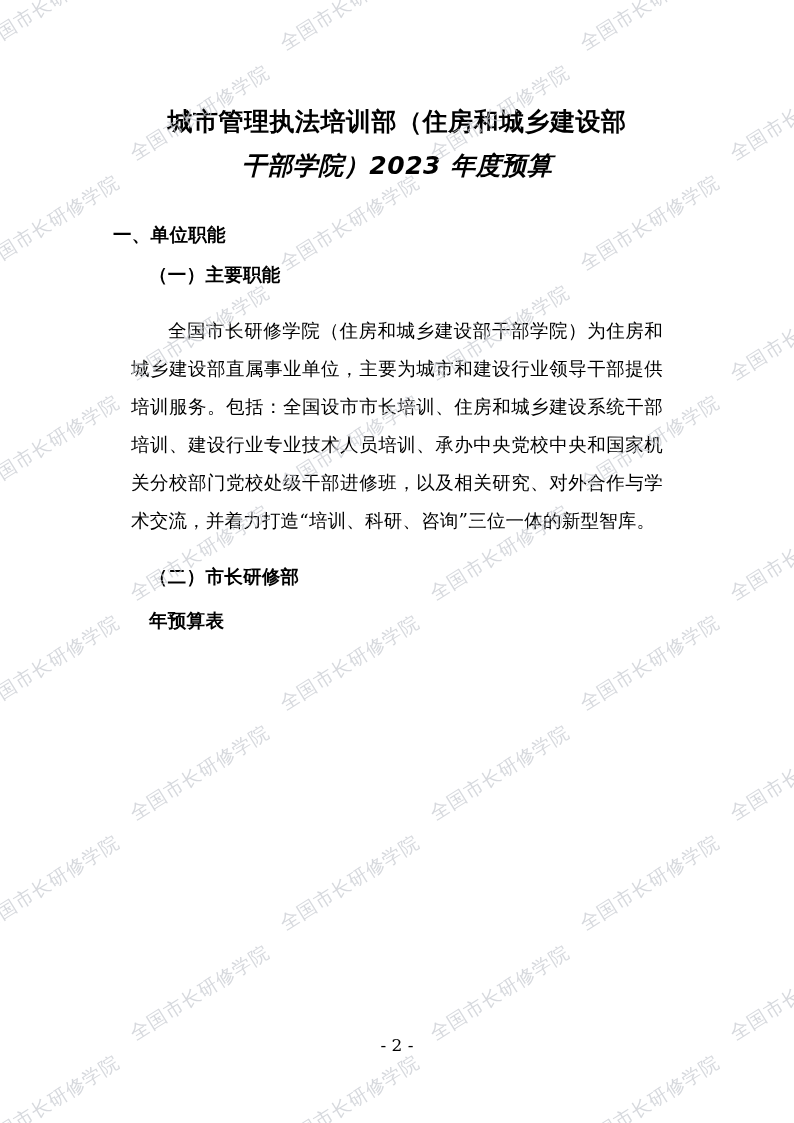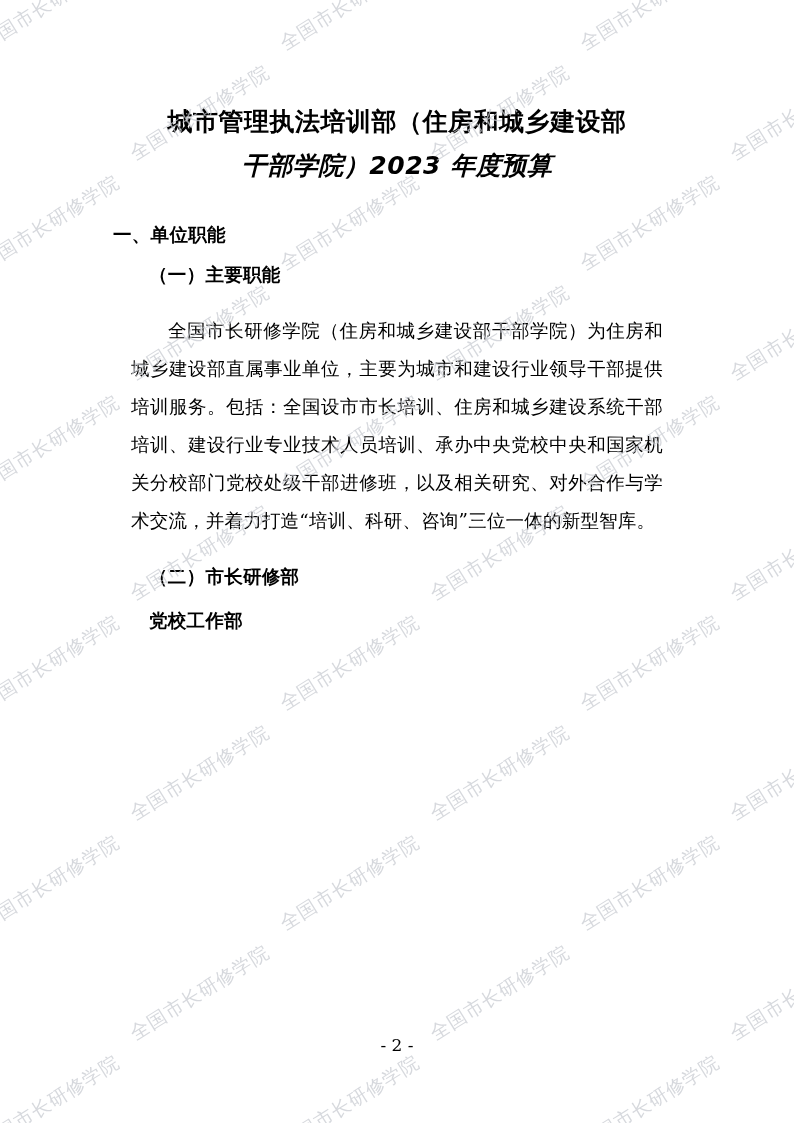--- a/index.html
+++ b/index.html
@@ -126,21 +126,21 @@
     <div class="h-section">一、单位职能</div>
 
     <div class="h-sub">（一）主要职能</div>
 
     <p class="para">全国市长研修学院（住房和城乡建设部干部学院）为住房和城乡建设部直属事业单位，主要为城市和建设行业领导干部提供培训服务。包括：全国设市市长培训、住房和城乡建设系统干部培训、建设行业专业技术人员培训、承办中央党校中央和国家机关分校部门党校处级干部进修班，以及相关研究、对外合作与学术交流，并着力打造“培训、科研、咨询”三位一体的新型智库。</p>
 
     <div class="h-sub">（二）市长研修部</div>
 
 
     <div class="h-section">
-      <span class="cont">党校工作部</span>
+      <span class="cont">年预算表</span>
     </div>
 
   </div>
 
   <div class="page-number">- 2 -</div>
 
 </div>
 
 <div id="watermark-layer">
     <div class="wm" style="left: -30px; top: -10px; color: rgb(201, 204, 210);">全国市长研修学院</div>

